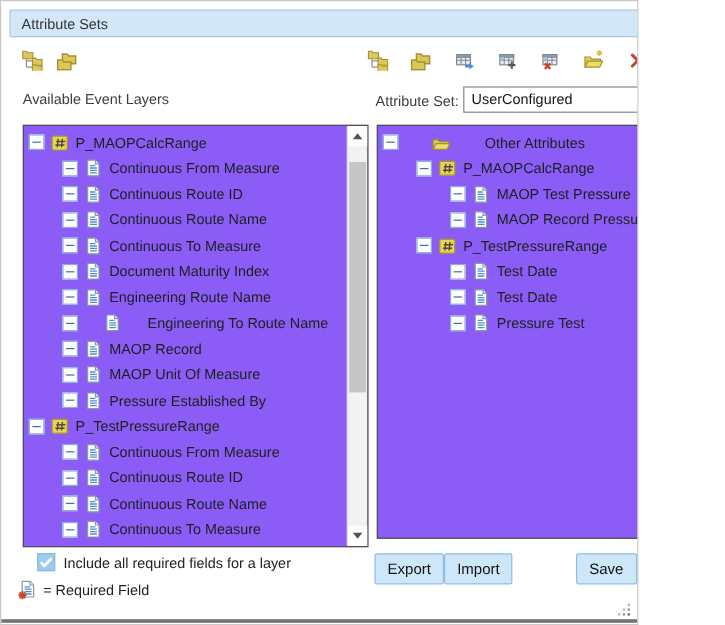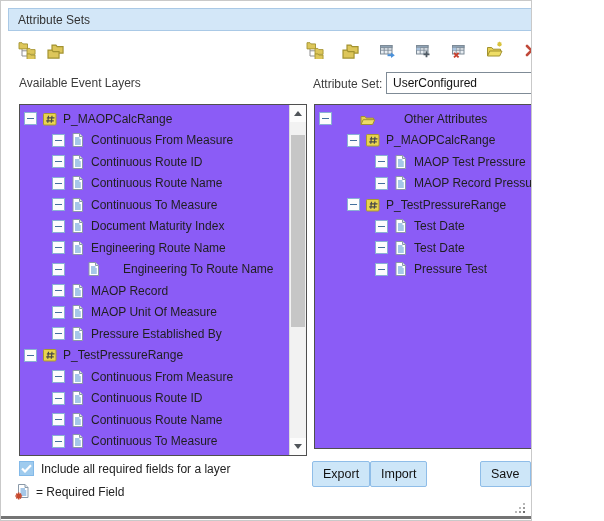--- a/index.html
+++ b/index.html
@@ -54,21 +54,21 @@
     border-left:1px solid #dcdcdc;box-sizing:border-box;}
   .scroll-btn{position:absolute;left:0;width:16px;height:17px;background:#fcfcfc;
     display:flex;align-items:center;justify-content:center;}
   .scroll-up{top:0;}
   .scroll-down{bottom:0;}
   .tri-up{width:0;height:0;border-left:4px solid transparent;border-right:4px solid transparent;border-bottom:5px solid #4f5459;}
   .tri-down{width:0;height:0;border-left:4px solid transparent;border-right:4px solid transparent;border-top:5px solid #4f5459;}
   .scroll-thumb{position:absolute;left:1px;width:14px;top:30px;height:192px;background:#c6c6c6;}
 
   
-  .checkbox-row{position:absolute;left:18px;top:460px;display:flex;align-items:center;gap:7px;}
+  .checkbox-row{position:absolute;left:30px;top:460px;display:flex;align-items:center;gap:7px;}
   .checkbox{width:15px;height:15px;background:#9fcbee;border:1px solid #83b9e8;box-sizing:border-box;
     display:flex;align-items:center;justify-content:center;}
   .legend-row{position:absolute;left:13px;top:482px;display:flex;align-items:center;gap:4px;}
   .legend-icon{width:18px;height:18px;display:flex;}
   .btn{position:absolute;top:460px;height:26px;background:#cde6f8;border:1px solid #8fbde8;
     border-radius:2px;font-family:inherit;font-size:12.5px;color:#111;padding:0 10px;}
   #btn-export{left:311px;}
   #btn-import{left:369px;}
   #btn-save{left:479px;}
   #btn-close{left:534px;}

